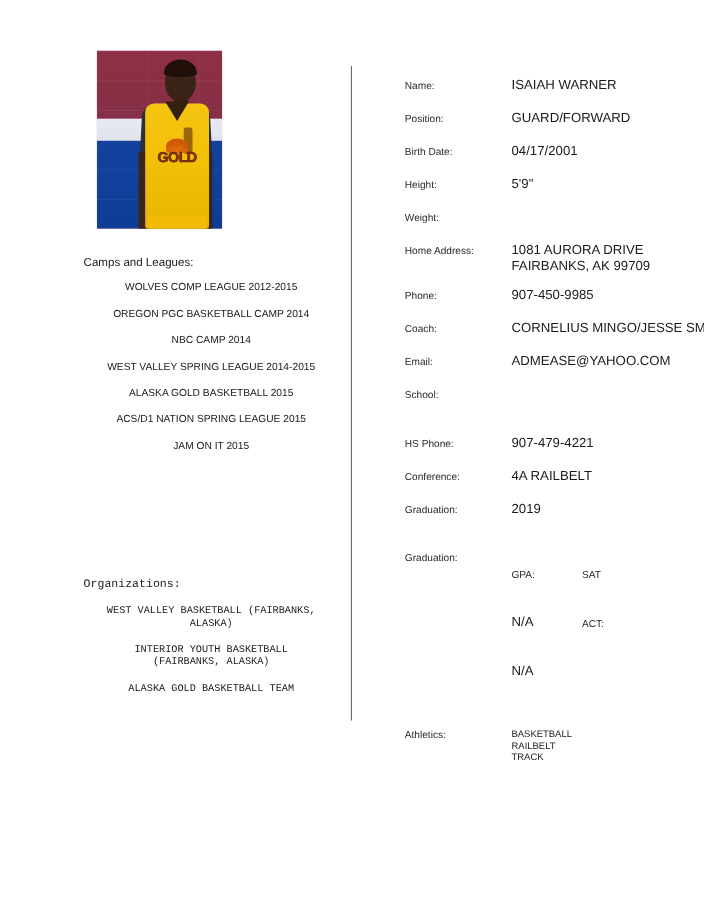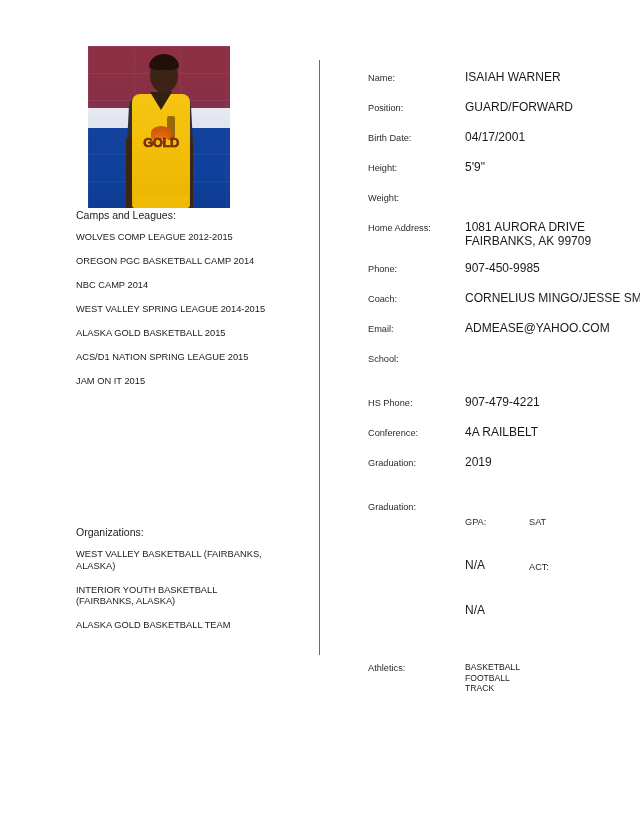--- a/index.html
+++ b/index.html
@@ -22,21 +22,21 @@
     width: 640px;
     height: 828px;
     background: #ffffff;
   }
 
   
   .photo {
     position: absolute;
     left: 88px;
     top: 46px;
-    width: 142px;
+    width: 114px;
     height: 162px;
     overflow: hidden;
     background: #f9a8d4;
   }
   .wall-red {
     position: absolute;
     left: 0; top: 0;
     width: 100%;
     height: 62px;
     background: linear-gradient(180deg, #8e3045 0%, #8a2f44 60%, #85304a 100%);
@@ -170,41 +170,43 @@
     top: 60px;
     width: 1px;
     height: 595px;
     background: #6b6b6b;
   }
 
   
   .left-col {
     position: absolute;
     left: 76px;
-    top: 208px;
+    top: 232px;
     width: 232px;
   }
   .section-heading {
     font-size: 10.5px;
     line-height: 14px;
     color: #1a1a1a;
     margin-bottom: 10px;
   }
   .left-item {
     font-size: 9.3px;
     line-height: 11.5px;
     color: #1a1a1a;
     margin-bottom: 12.5px;
     white-space: pre-line;
+    text-align: center;
   }
   .orgs {
     position: absolute;
     left: 76px;
     top: 525px;
     width: 232px;
+    font-family: Liberation Mono, monospace;
   }
 
   
   .right-col {
     position: absolute;
     left: 336px;
     top: 70px;
     width: 300px;
     margin-left: 32px;
   }
@@ -390,18 +392,18 @@
           <div class="sub-val">N/A</div>
         </div>
       </div>
     </div>
 
     <div class="gap-row"></div>
 
     <div class="row">
       <div class="label">Athletics:</div>
       <div class="athletics-list">BASKETBALL
-FOOTBALL
+RAILBELT
 TRACK</div>
     </div>
 
   </div>
 </div>
 
 </body></html>

